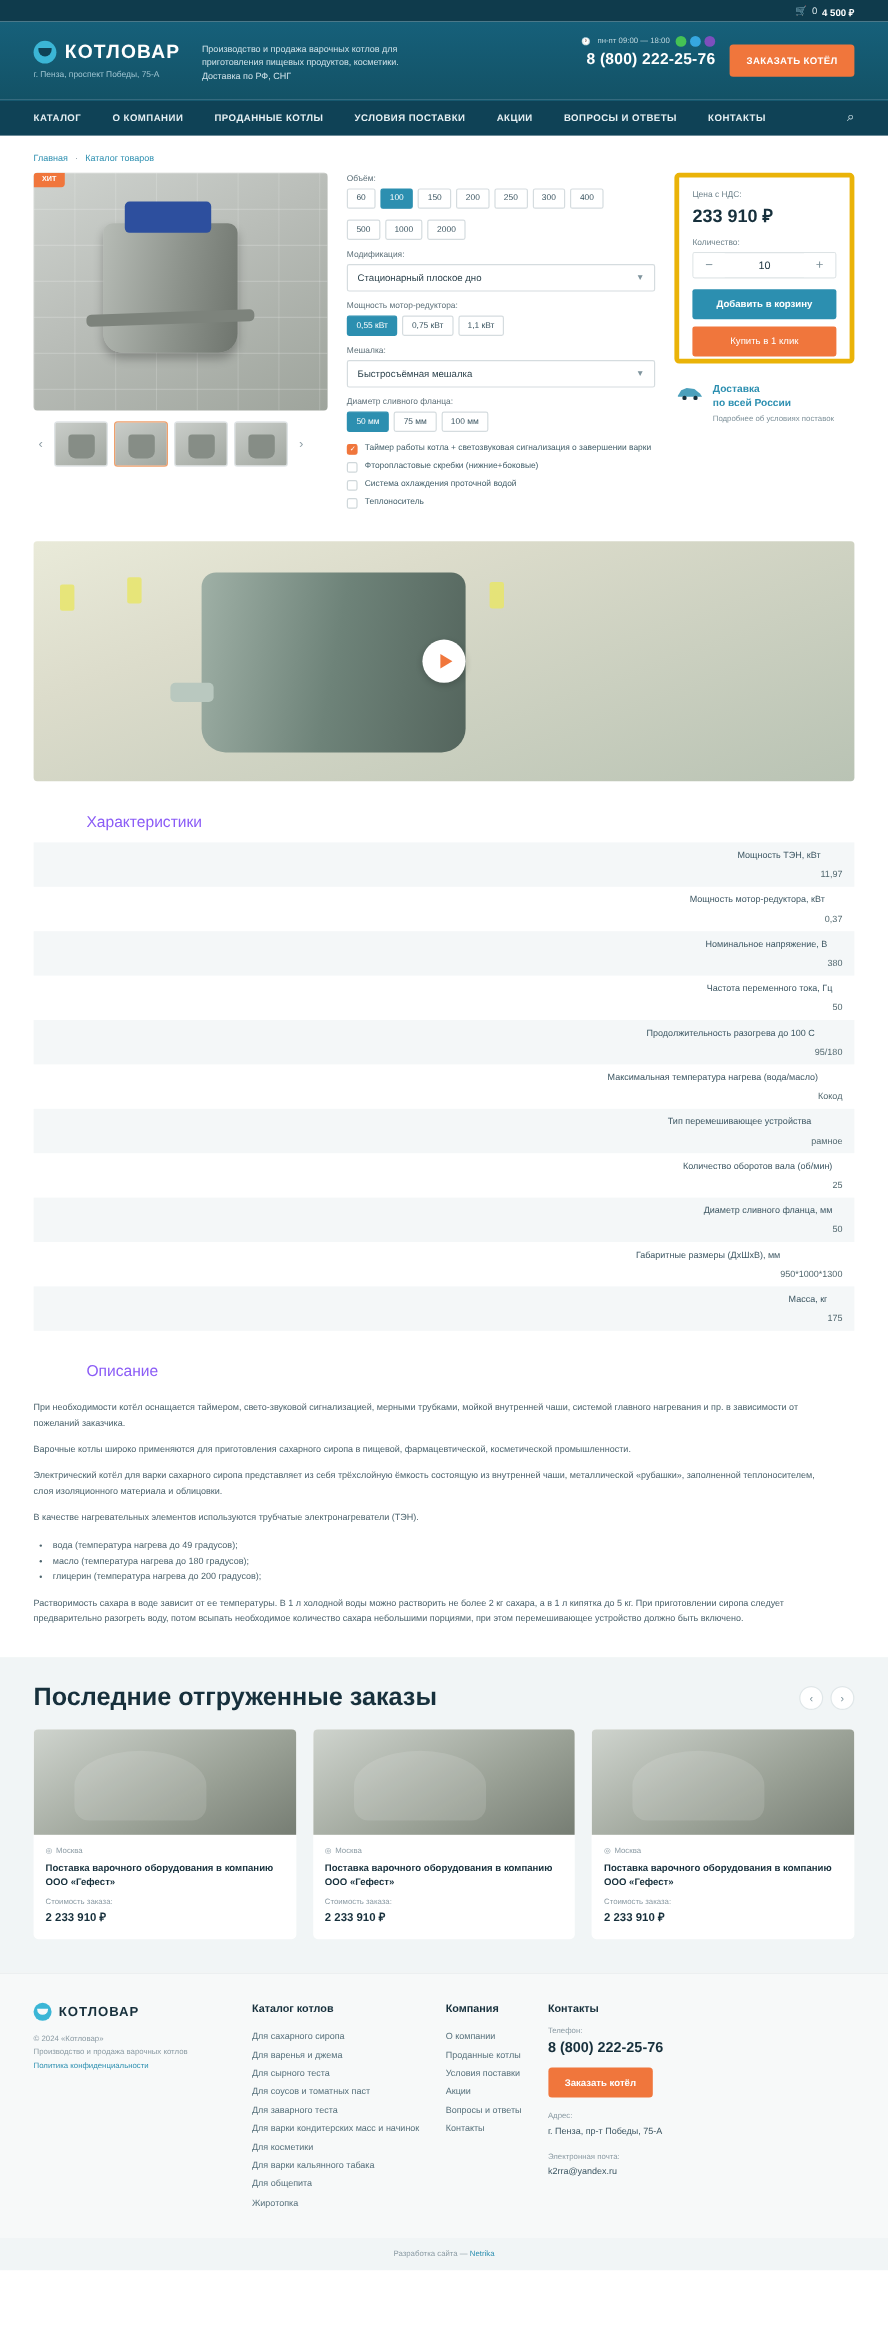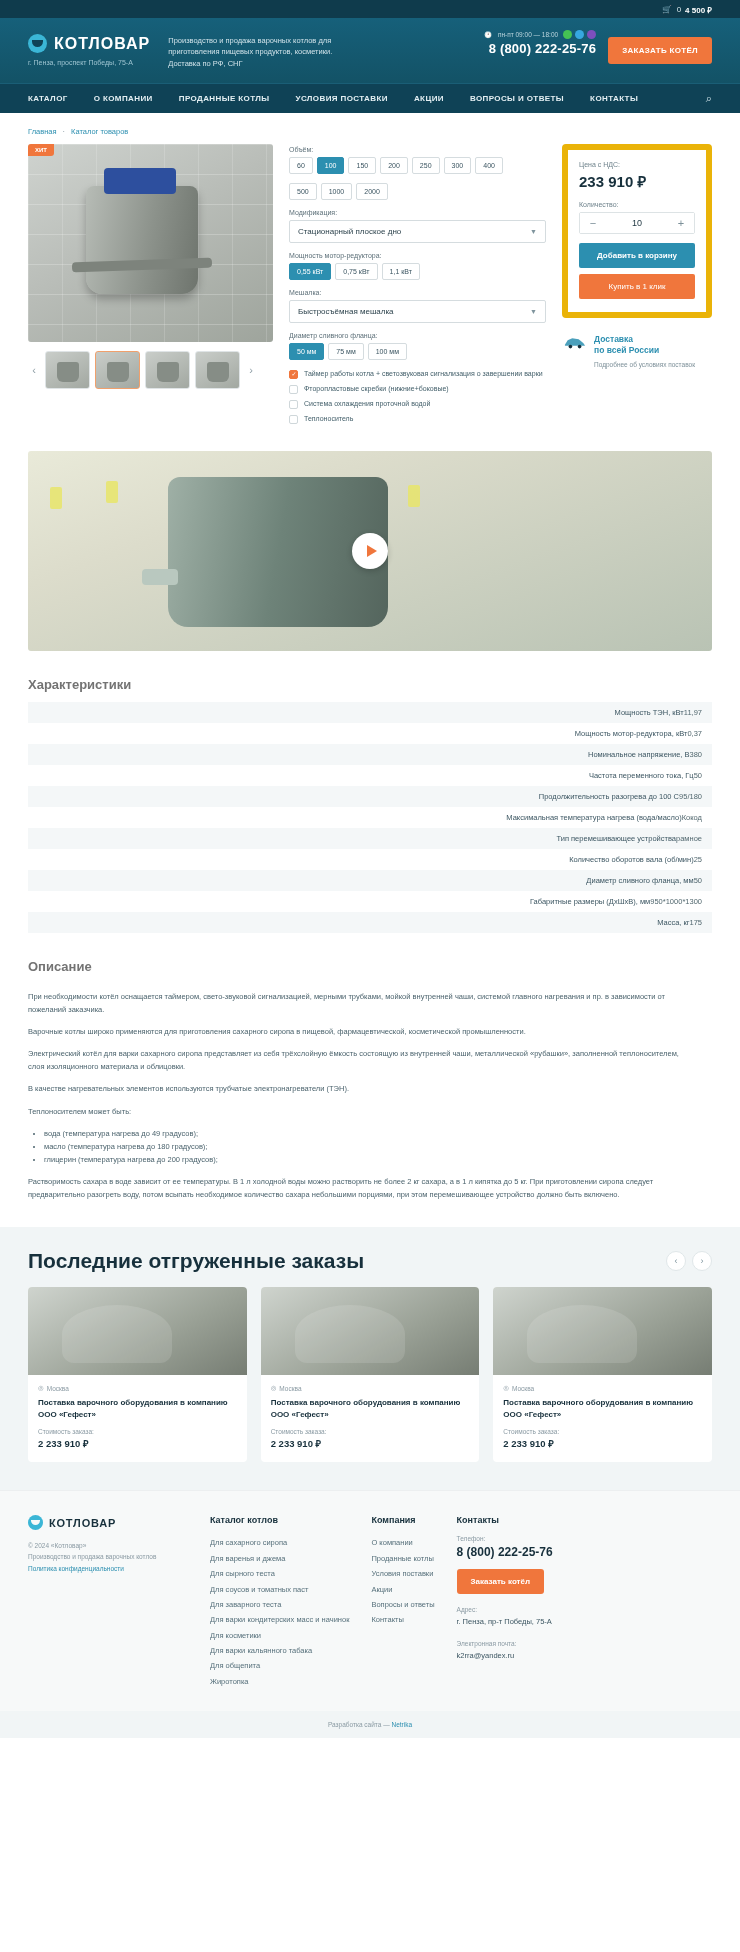--- a/index.html
+++ b/index.html
@@ -139,21 +139,21 @@
   }
   .selectbox .chev { color:#7f949d; font-size:7px;}
   .chkrow { display:flex; align-items:flex-start; gap:6px; margin-bottom:5px; }
   .chk { width:9px;height:9px;border:1px solid #cfd7da;border-radius:2px;background:#fff; flex:none; margin-top:1px;}
   .chk.on { background:#f0763c; border-color:#f0763c; position:relative;}
   .chk.on:after{content:"✓"; color:#fff; font-size:6px; position:absolute; left:1.4px; top:-1px;}
   .chktext { font-size:7px; color:#44606b; line-height:1.35;}
 
   
   .buybox {
-    width:150px; border:6px solid #eab308; border-radius:4px; padding:11px 11px 13px 11px;
+    width:150px; border:4px solid #eab308; border-radius:4px; padding:11px 11px 2px 11px;
     background:#fff;
   }
   .price-label { font-size:7px; color:#6e828b;}
   .price { font-size:15px; font-weight:700; color:#17303c; margin:3px 0 10px 0;}
   .qty-label { font-size:7px; color:#6e828b; margin-bottom:4px;}
   .qty {
     display:flex; align-items:center; border:1px solid #dde3e5; border-radius:2px;
     height:22px; margin-bottom:9px;
   }
   .qty button { flex:none; width:26px; height:100%; border:none; background:#fff; color:#7b8f98; font-size:11px; cursor:pointer;}
@@ -187,25 +187,25 @@
   }
   .vid-dot { position:absolute; width:12px; height:22px; background:#e8e56a; border-radius:2px; opacity:.85;}
   .play {
     position:absolute; left:50%; top:50%; transform:translate(-50%,-50%);
     width:36px; height:36px; border-radius:50%; background:#fff; cursor:pointer;
     display:flex; align-items:center; justify-content:center; box-shadow:0 2px 6px rgba(0,0,0,.2);
   }
   .play:after{ content:""; border-left:10px solid #f0763c; border-top:6px solid transparent; border-bottom:6px solid transparent; margin-left:3px;}
 
   
-  .sec-title { font-size:13px; font-weight:700; color:#737373; padding:26px 28px 10px 28px;}
+  .sec-title { font-size:13px; font-weight:400; color:#8b5cf6; padding:26px 28px 10px 28px;margin-left:44px;}
   .spec-table { margin:0 28px; }
   .spec-row { display:flex; justify-content:flex-end; font-size:7.5px; color:#3c5662; padding:6px 10px;}
   .spec-row:nth-child(odd){ background:#f4f7f8;}
-  .spec-row .v { color:#52686f;}
+  .spec-row .v { color:#52686f;margin-top:16px;}
 
   
   .desc { padding:6px 28px 0 28px; }
   .desc p { font-size:7.5px; color:#4b636d; line-height:1.75; margin-bottom:9px; max-width:660px;}
   .desc ul { margin:0 0 9px 16px;}
   .desc li { font-size:7.5px; color:#4b636d; line-height:1.75;}
 
   
   .orders-sec { background:#f1f5f6; margin-top:26px; padding:22px 28px 28px 28px;}
   .orders-head { display:flex; align-items:center; margin-bottom:14px;}
@@ -467,21 +467,20 @@
         <span class="v">175</span>
       </div>
   </div>
 
   <div class="sec-title">Описание</div>
   <div class="desc">
     <p>При необходимости котёл оснащается таймером, свето-звуковой сигнализацией, мерными трубками, мойкой внутренней чаши, системой главного нагревания и пр. в зависимости от пожеланий заказчика.</p>
     <p>Варочные котлы широко применяются для приготовления сахарного сиропа в пищевой, фармацевтической, косметической промышленности.</p>
     <p>Электрический котёл для варки сахарного сиропа представляет из себя трёхслойную ёмкость состоящую из внутренней чаши, металлической «рубашки», заполненной теплоносителем, слоя изоляционного материала и облицовки.</p>
     <p>В качестве нагревательных элементов используются трубчатые электронагреватели (ТЭН).</p>
-    <p>Теплоносителем может быть:</p>
     <ul>
       <li>вода (температура нагрева до 49 градусов);</li>
       <li>масло (температура нагрева до 180 градусов);</li>
       <li>глицерин (температура нагрева до 200 градусов);</li>
     </ul>
     <p>Растворимость сахара в воде зависит от ее температуры. В 1 л холодной воды можно растворить не более 2 кг сахара, а в 1 л кипятка до 5 кг. При приготовлении сиропа следует предварительно разогреть воду, потом всыпать необходимое количество сахара небольшими порциями, при этом перемешивающее устройство должно быть включено.</p>
   </div>
 
   <div class="orders-sec">
     <div class="orders-head">

